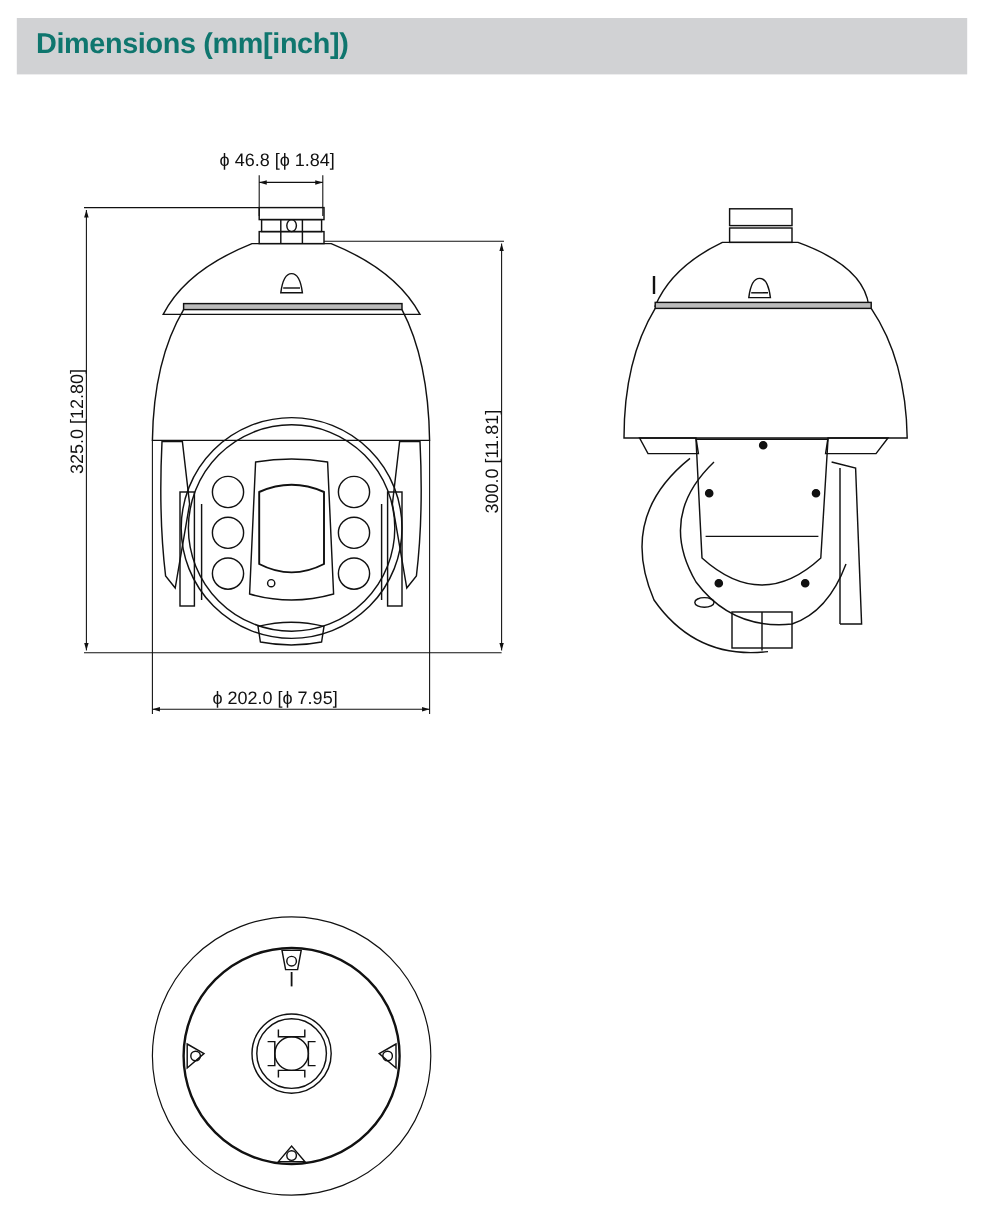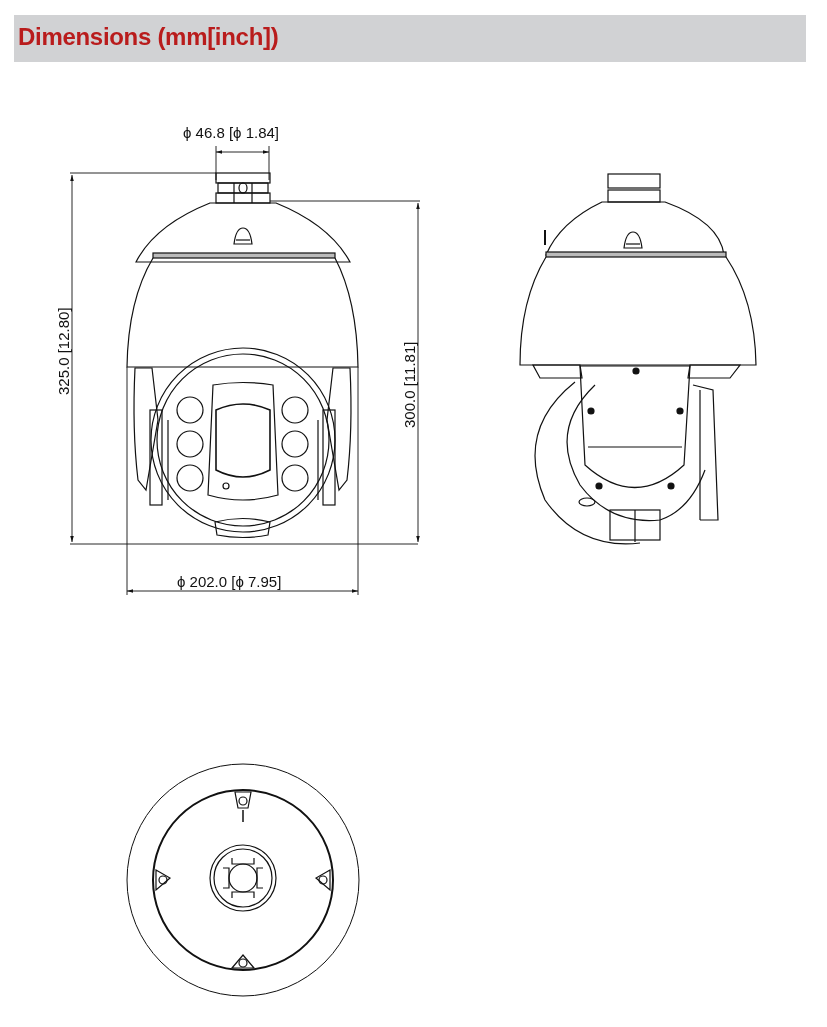--- a/index.html
+++ b/index.html
@@ -2,23 +2,23 @@
 <html><head>
 <meta charset="utf-8">
 <style>
   html, body { margin: 0; padding: 0; background: #ffffff; }
   body { width: 827px; height: 1027px; position: relative; overflow: hidden; font-family: "DejaVu Sans", sans-serif; }
   .header-bar {
     position: absolute; left: 14px; top: 15px; width: 792px; height: 47px;
     background: #d1d2d4;
   }
   .header-title {
-    position: absolute; left: 4px; top: 8px;
+    position: absolute; left: 16px; top: 8px;
     font-family: "Liberation Sans", sans-serif; font-weight: bold; font-size: 24px;
-    color: #b91c1c; letter-spacing: -0.3px; white-space: nowrap;
+    color: #0f766e; letter-spacing: -0.3px; white-space: nowrap;
   }
   svg.drawing { position: absolute; left: 0; top: 0; }
   .dim-text { font-family: "Liberation Sans", sans-serif; font-size: 15px; fill: #111; }
 </style>
 </head>
 <body>
 
 <div class="header-bar">
   <div class="header-title">Dimensions (mm[inch])</div>
 </div>

